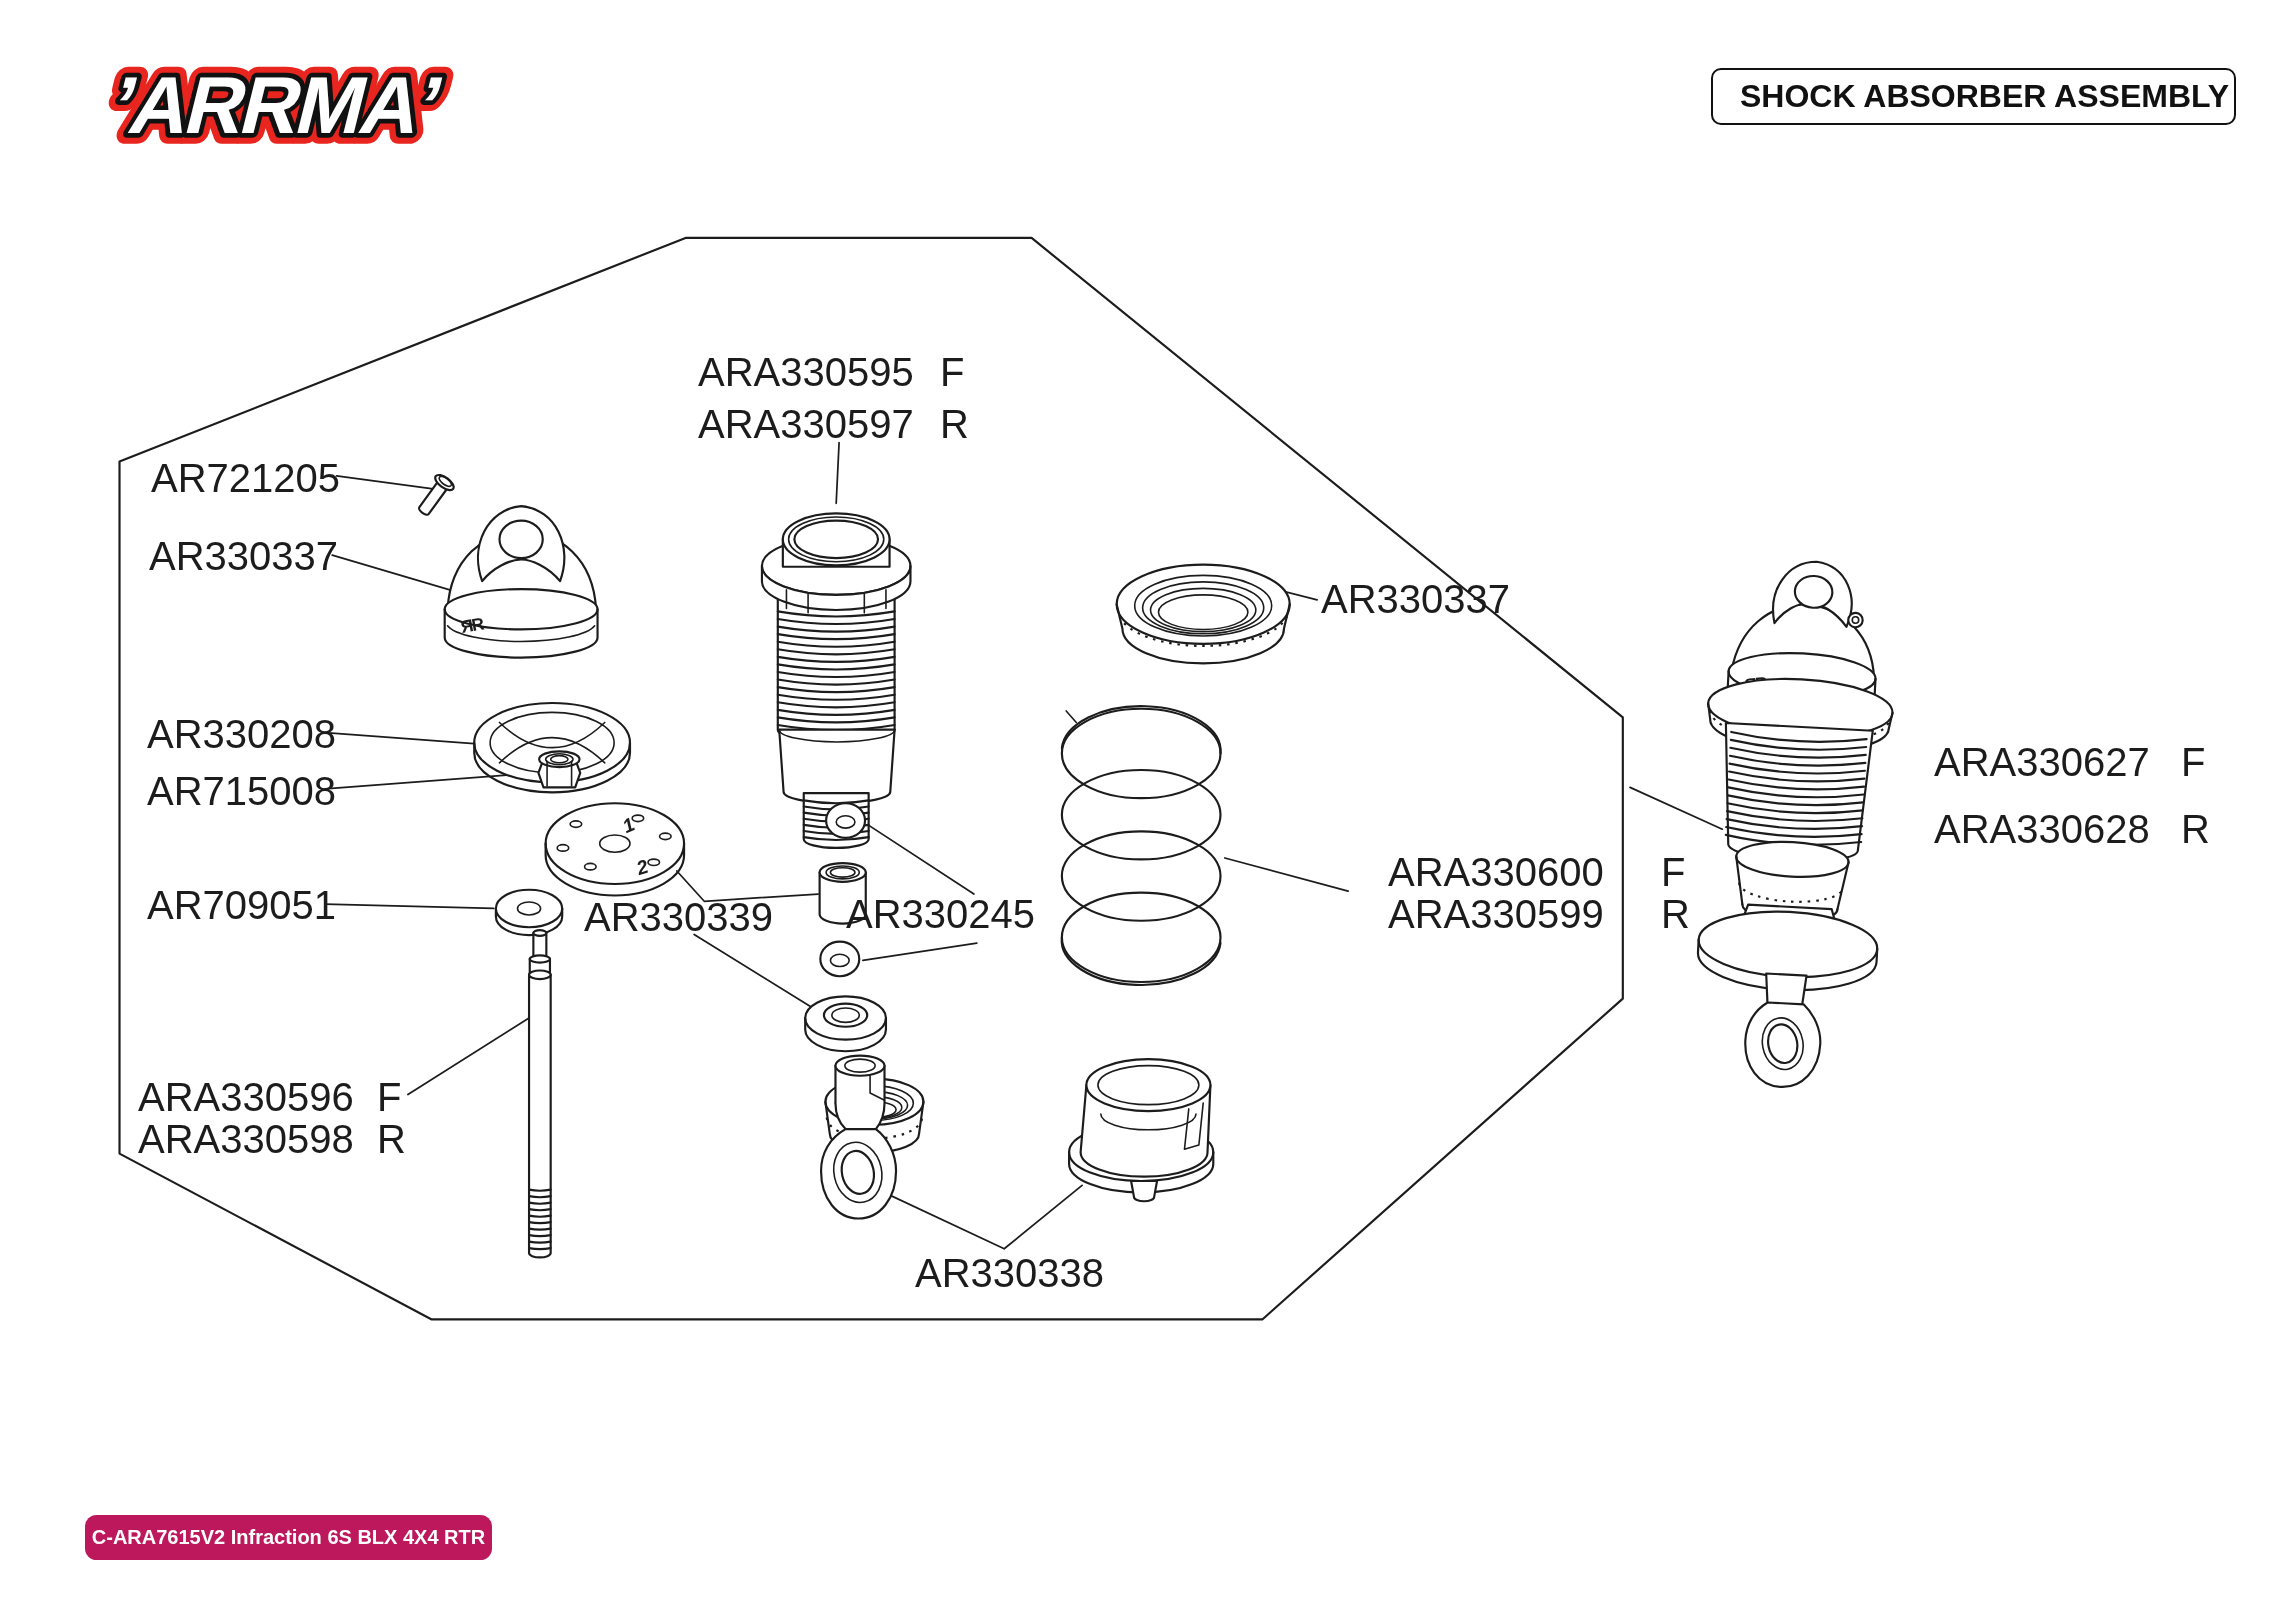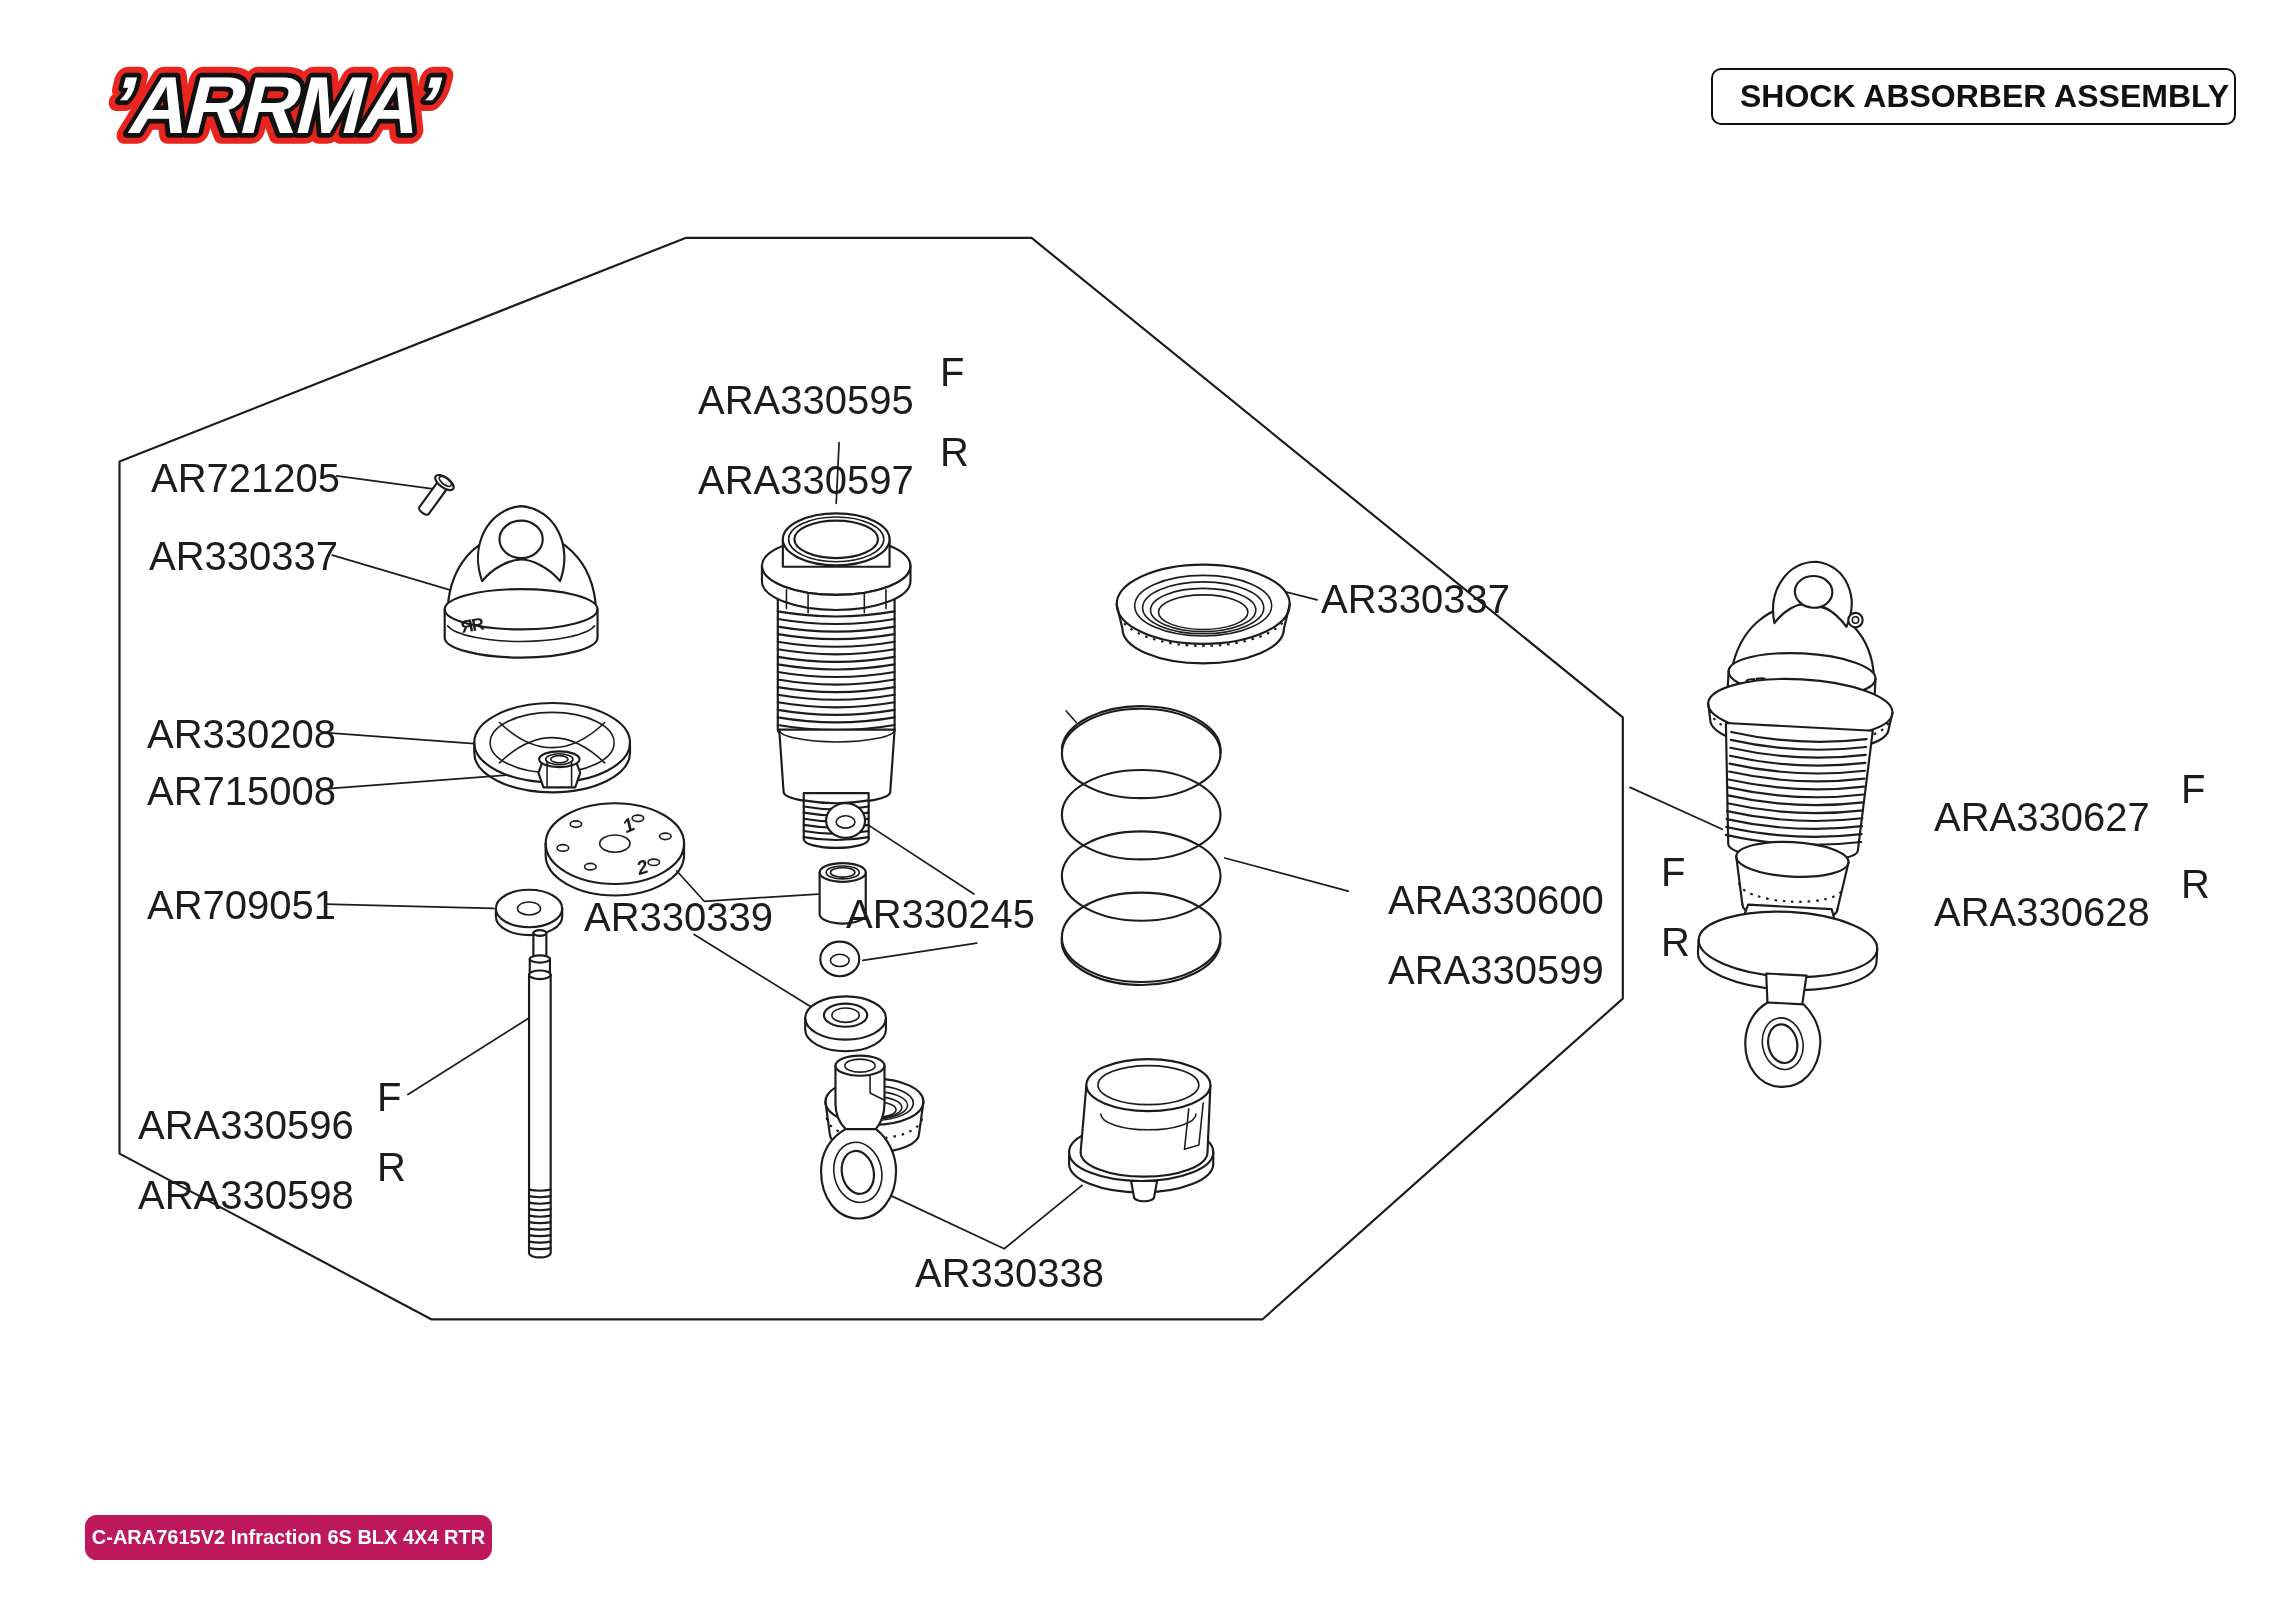--- a/index.html
+++ b/index.html
@@ -28,21 +28,21 @@
   .diagram-svg .wf{fill:#ffffff;}
   .diagram-svg .thin{stroke-width:2.2;}
   .diagram-svg .leader{stroke-width:2.4;}
   .diagram-svg .knurl{stroke-dasharray:3.5 8;fill:none;stroke-linecap:butt;}
   .diagram-svg text{stroke:none;fill:#1c1c1c;font-family:"Liberation Sans",sans-serif;}
   .mark{font-size:27px;font-style:italic;font-weight:bold;}
   .rrmark{font-size:24px;font-weight:bold;letter-spacing:-2px;}
   
   .plabel{position:absolute;font-size:40px;line-height:42px;color:#1c1c1c;white-space:nowrap;}
   .lrow{display:flex;}
-  .pn{display:inline-block;margin-top:28px;}
+  .pn{display:inline-block;}
 </style>
 </head>
 <body>
 
 <div id="stage">
 
   <svg class="logo-svg" viewBox="0 0 540 170">
     <g transform="translate(16,0) skewX(-14)">
       <text x="62" y="122" class="logo-red"><tspan>’</tspan><tspan>ARRMA</tspan><tspan>’</tspan></text>
       <text x="62" y="122" class="logo-black"><tspan>’</tspan><tspan>ARRMA</tspan><tspan>’</tspan></text>
@@ -316,21 +316,21 @@
     <div class="lrow">
         <span class="pn" style="width:273px">ARA330600</span>
         <span>F</span>
       </div>
     <div class="lrow">
         <span class="pn" style="width:273px">ARA330599</span>
         <span>R</span>
       </div>
   </div>
 
-  <div class="plabel" style="left:1934px;top:756px;line-height:67px">
+  <div class="plabel" style="left:1934px;top:729px;line-height:67px">
     <div class="lrow">
         <span class="pn" style="width:247px">ARA330627</span>
         <span>F</span>
       </div>
     <div class="lrow">
         <span class="pn" style="width:247px">ARA330628</span>
         <span>R</span>
       </div>
   </div>
 

